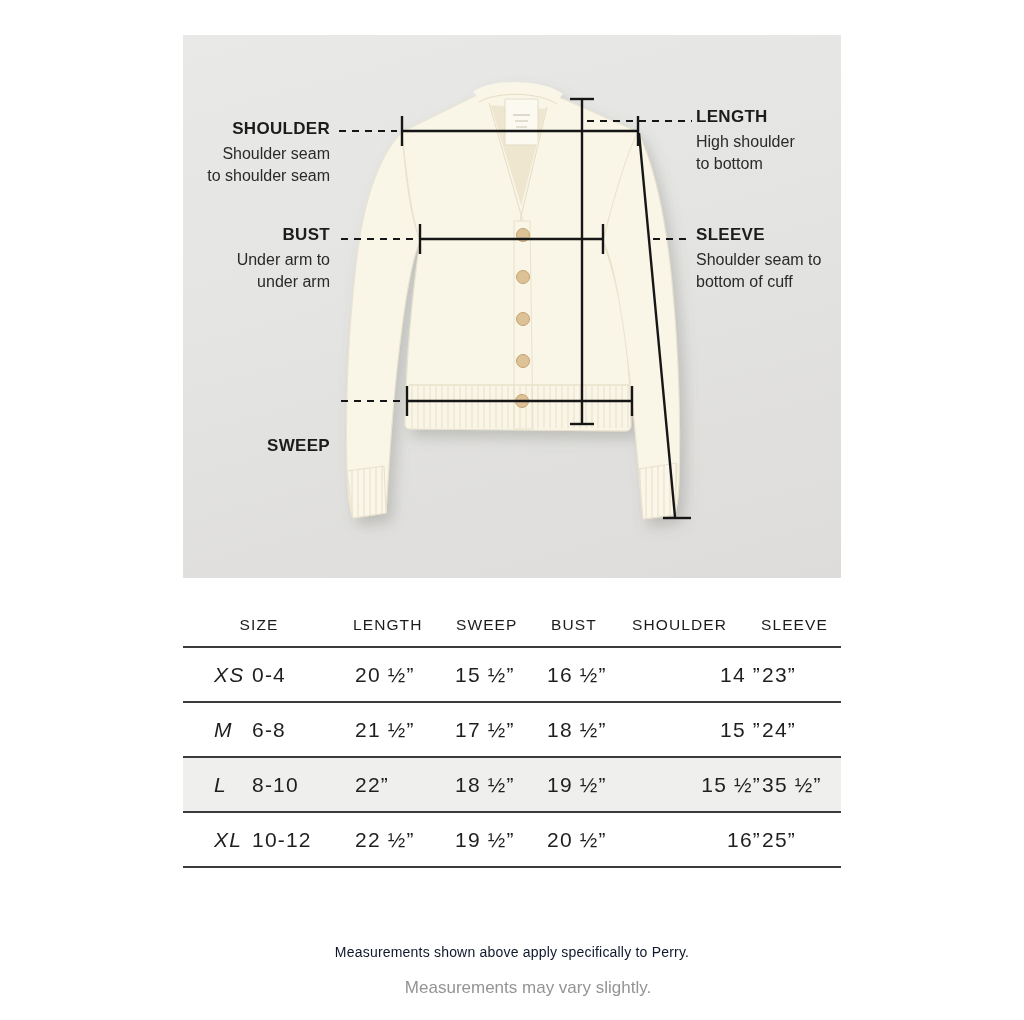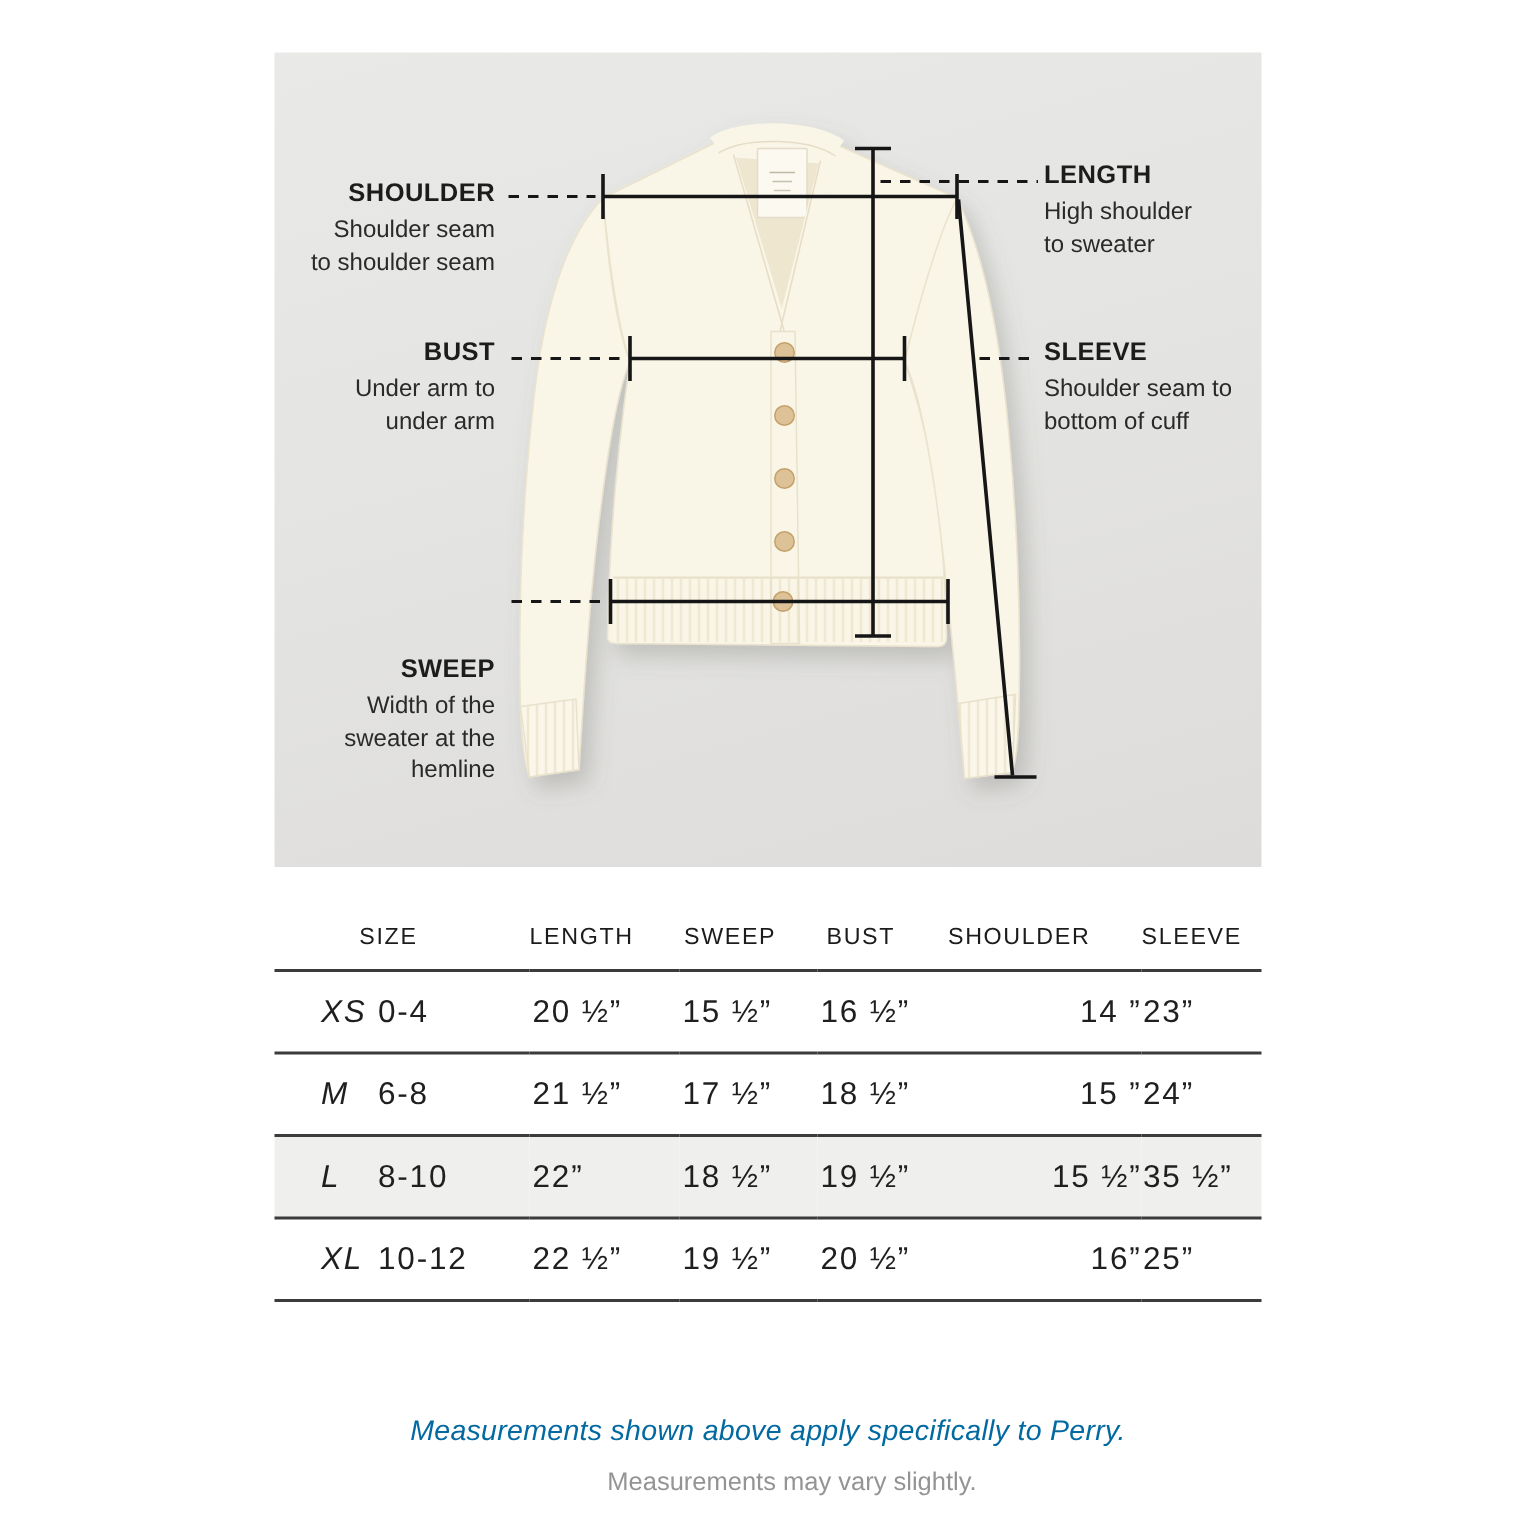--- a/index.html
+++ b/index.html
@@ -47,21 +47,21 @@
   th.h-size{text-align:center;padding-right:18px;}
   th.h-sweep{padding-left:3px;} th.h-bust{padding-left:6px;}
   td.c-size{padding-left:31px;}
   td.c-size .sz{display:inline-block;width:34px;text-align:left;font-style:italic;}
   td.c-size .rg{display:inline-block;margin-left:4px;}
   td.c-length{padding-left:2px;} td.c-sweep{padding-left:2px;}
   td.c-bust{padding-left:2px;} td.c-shoulder{padding-left:18px;text-align:right;}
   td.c-sleeve{padding-left:1px;}
   
   .foot{position:absolute;left:0;width:1024px;text-align:center;}
-  .foot-1{top:944px;font-size:19px;letter-spacing:.2px;color:#0369a1;font-style:italic;}
+  .foot-1{top:944px;font-size:14px;letter-spacing:.2px;color:#0f172a;}
   .foot-2{top:978px;font-size:17px;color:var(--muted);margin-left:16px;}
 </style>
 </head>
 <body>
 
 <section class="photo">
   <svg width="658" height="543" viewBox="0 0 658 543" aria-hidden="true">
     <defs>
       <filter id="soft" x="-15%" y="-15%" width="130%" height="130%">
         <feDropShadow dx="6" dy="8" stdDeviation="7" flood-color="#6b6b62" flood-opacity="0.28"></feDropShadow>
@@ -158,31 +158,26 @@
   </div>
   <div class="lbl right lbl-bust">
     <div class="t">BUST</div>
     <div class="d">
       <div>Under arm to</div>
       <div>under arm</div>
     </div>
   </div>
   <div class="lbl right lbl-sweep">
     <div class="t">SWEEP</div>
-    <div class="d">
-      <div>Width of the</div>
-      <div>sweater at the</div>
-      <div>hemline</div>
-    </div>
   </div>
   <div class="lbl lbl-length">
     <div class="t">LENGTH</div>
     <div class="d">
       <div>High shoulder</div>
-      <div>to sweater</div>
+      <div>to bottom</div>
     </div>
   </div>
   <div class="lbl lbl-sleeve">
     <div class="t">SLEEVE</div>
     <div class="d">
       <div>Shoulder seam to</div>
       <div>bottom of cuff</div>
     </div>
   </div>
 </section>

